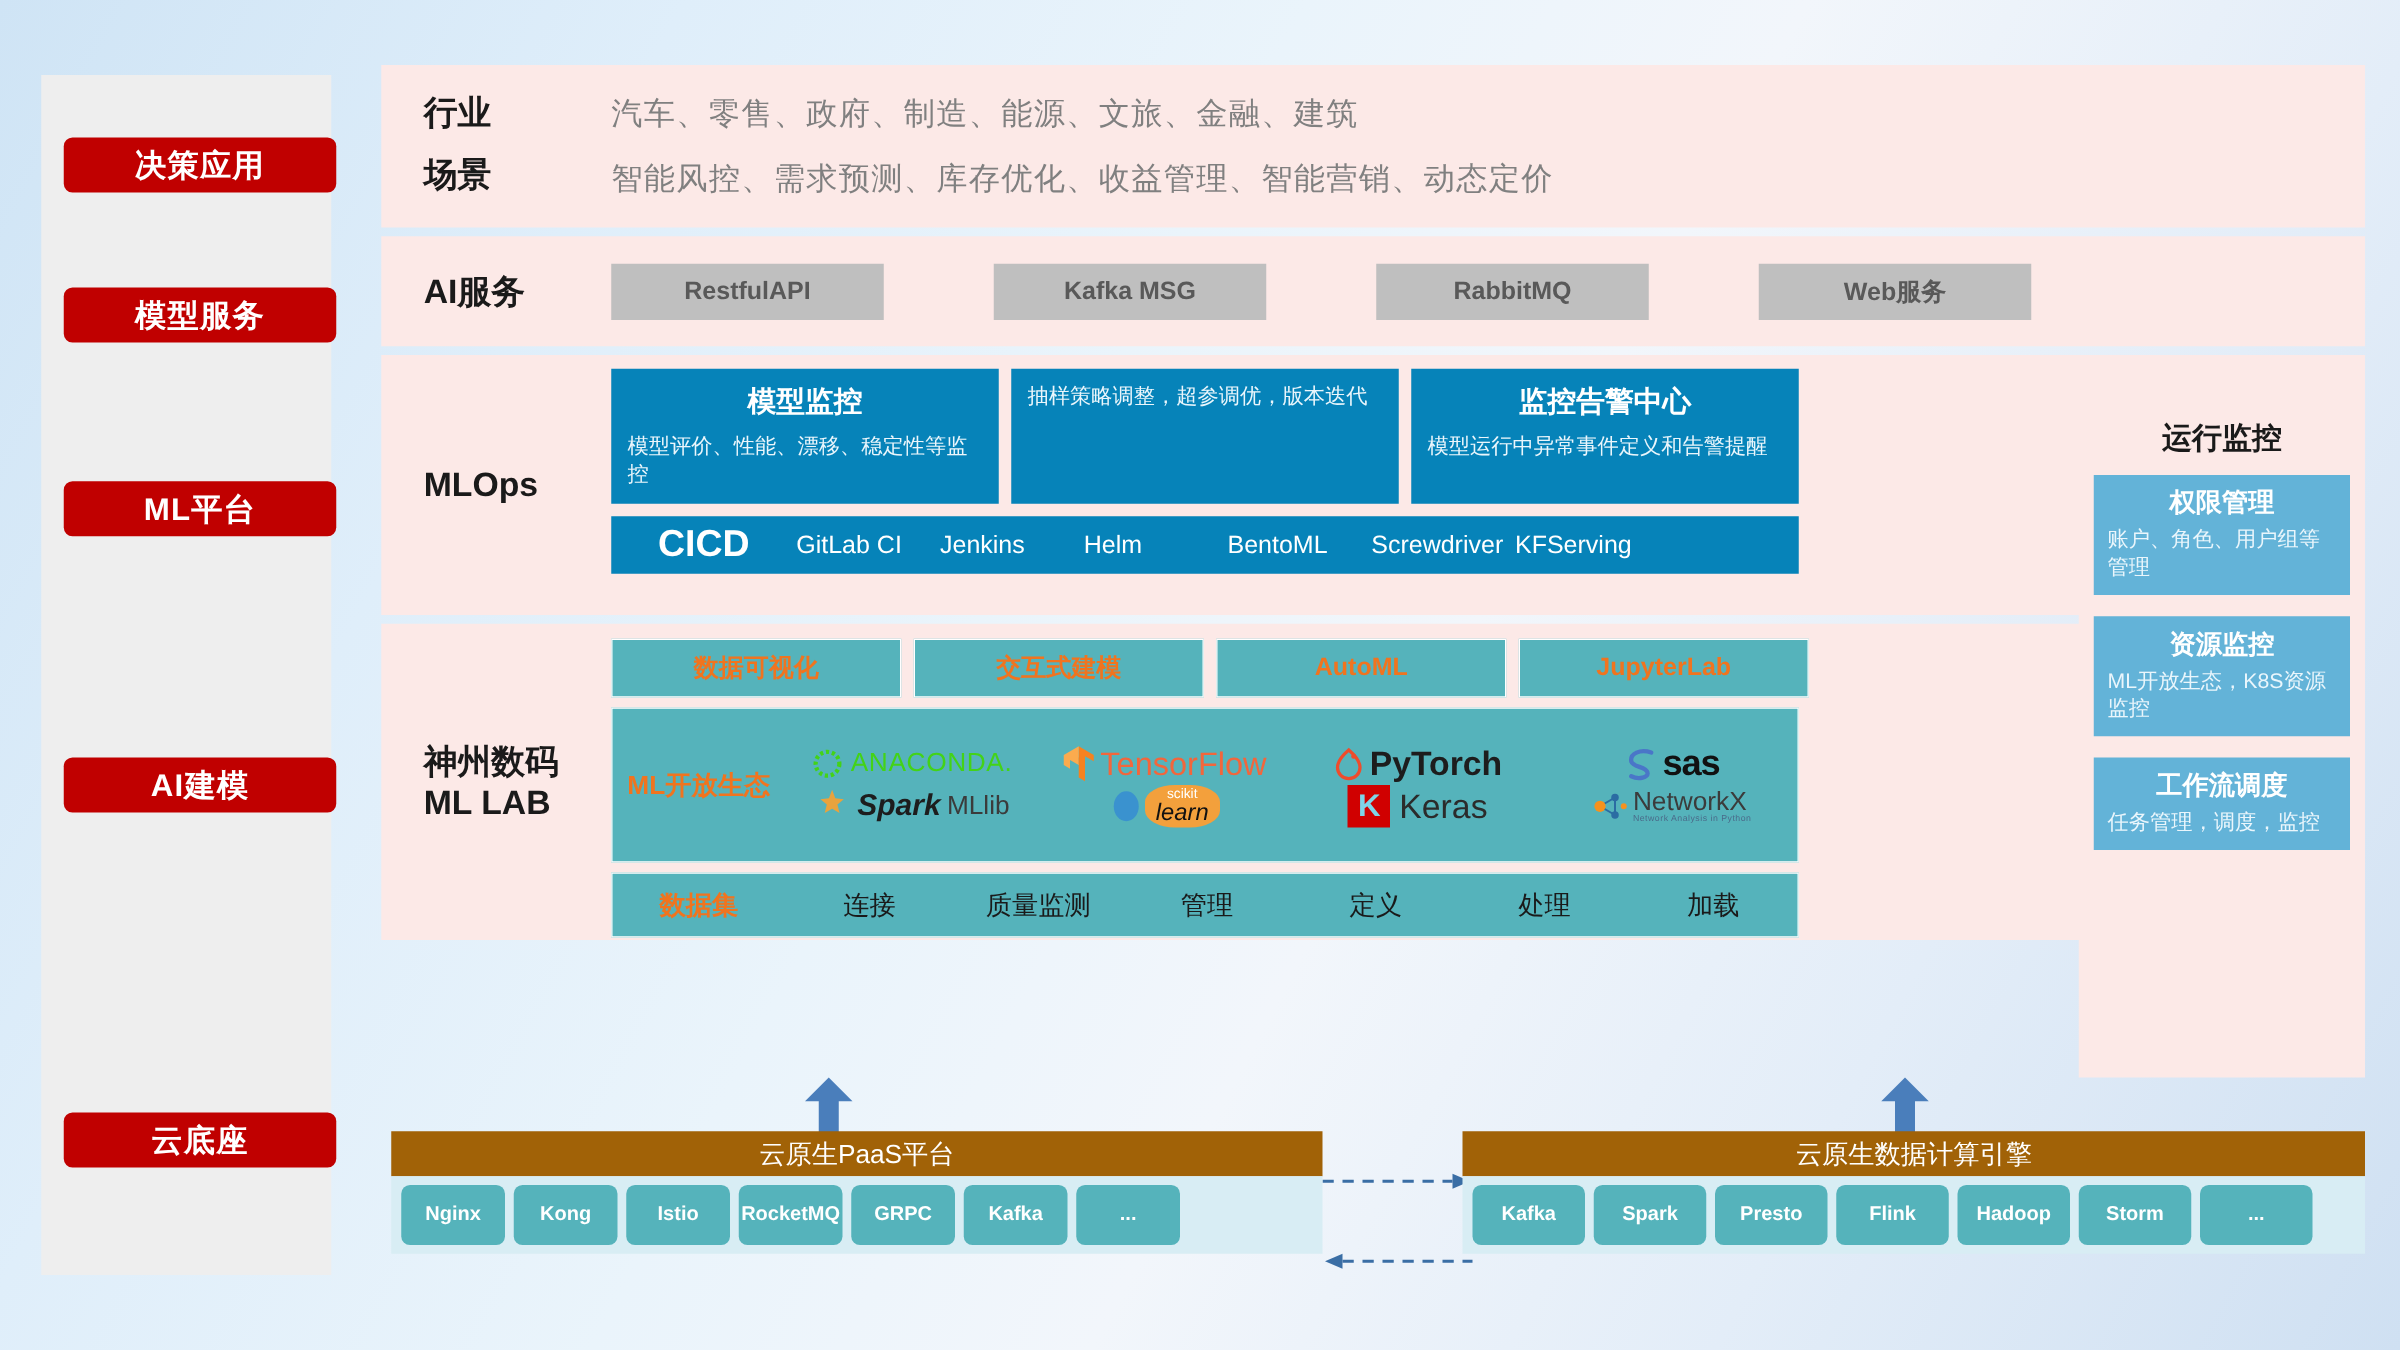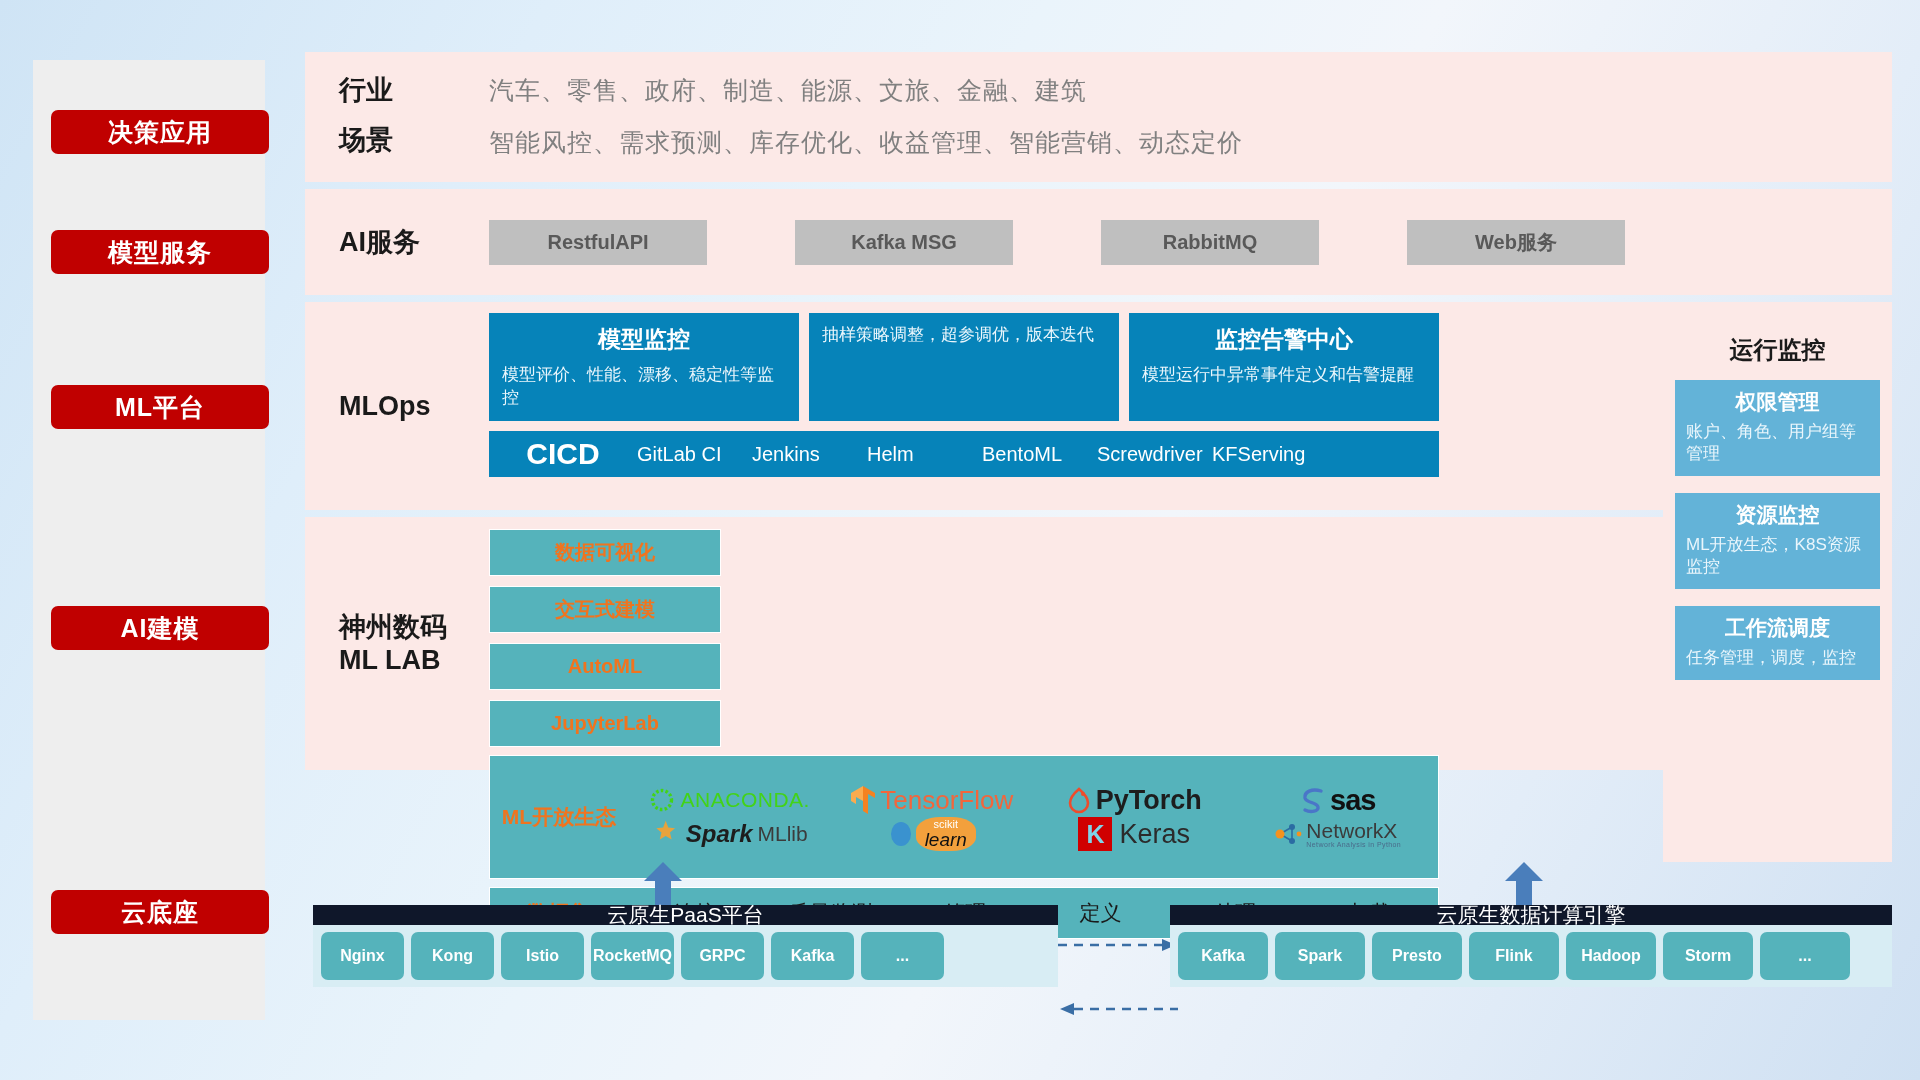--- a/index.html
+++ b/index.html
@@ -39,21 +39,21 @@
     white-space: pre-line; line-height: 1.2;
   }
 
   
   #band-apps { height: 130px; padding: 22px 0 0 34px; display: flex; }
   #band-apps .lab-col { width: 150px; }
   #band-apps .lab-col div { margin-bottom: 18px; }
   .app-line { font-size: 25px; color: #808080; margin-bottom: 19px; letter-spacing: 1px;}
 
   
-  #band-svc { height: 106px; display: flex; align-items: center; padding-left: 34px; }
+  #band-svc { height: 88px; display: flex; align-items: center; padding-left: 34px; }
   #band-svc .row-label { width: 150px; }
   .svc-items { display: flex; gap: 88px; }
   .svc-chip {
     width: 218px; height: 45px; background: #bfbfbf;
     display: flex; align-items: center; justify-content: center;
     color: #595959; font-size: 20px; font-weight: bold;
   }
 
   
   #band-mlops { height: 208px; display: flex; padding-left: 34px; }
@@ -70,21 +70,21 @@
     margin-top: 10px; width: 950px; height: 46px; background: #0683b9;
     display: flex; align-items: center; color: #fff; overflow: hidden;
   }
   .cicd-bar .cicd-title { width: 148px; text-align: center; font-size: 30px; font-weight: bold; }
   .cicd-item { width: 115px; font-size: 20px; line-height: 1.1; padding-right: 4px; }
 
   
   #band-model { height: 253px; display: flex; padding-left: 34px; }
   #band-model .row-label { width: 150px; align-self: center; }
   .model-col { padding-top: 12px; }
-  .tabs-row { display: flex; gap: 10px; flex-direction: column; }
+  .tabs-row { display: flex; gap: 10px; }
   .tab-chip {
     width: 232px; height: 47px; background: #55b3bb; border: 1px solid #ffffff;
     display: flex; align-items: center; justify-content: center;
     color: #f0741f; font-size: 20px; font-weight: bold;
   }
   .eco-row {
     margin-top: 8px; width: 950px; height: 124px; background: #55b3bb;
     border: 1px solid #fff; display: flex; align-items: center;
   }
   .eco-label { width: 138px; text-align: center; color: #f0741f; font-size: 21px; font-weight: bold; }
@@ -102,21 +102,21 @@
     background: #fce9e7; padding: 10px 12px;
   }
   #right-col .rc-title { text-align: center; font-size: 24px; font-weight: bold; color: #1a1a1a; margin: 6px 0 14px; }
   .rc-card { background: #63b3d8; margin-bottom: 17px; padding: 8px 11px 11px; }
   .rc-card .t { text-align: center; color: #fff; font-size: 21px; font-weight: bold; margin-bottom: 5px; }
   .rc-card .d { color: #eaf6fc; font-size: 17px; line-height: 1.3; }
 
   
   .cloud-block { position: absolute; }
   .cloud-head {
-    background: #0f172a; color: #fff; height: 20px;
+    background: #a16207; color: #fff; height: 36px;
     display: flex; align-items: center; justify-content: center;
     font-size: 21px;
   }
   .cloud-body { background: #d8edf4; padding: 7px 8px; display: flex; gap: 7px; }
   .cloud-chip {
     background: #55b3bb; border-radius: 7px; color: #fff; font-size: 16px; font-weight: bold;
     display: flex; align-items: center; justify-content: center; text-align: center;
     height: 48px; line-height: 1.05; padding: 0 2px;
   }
 

